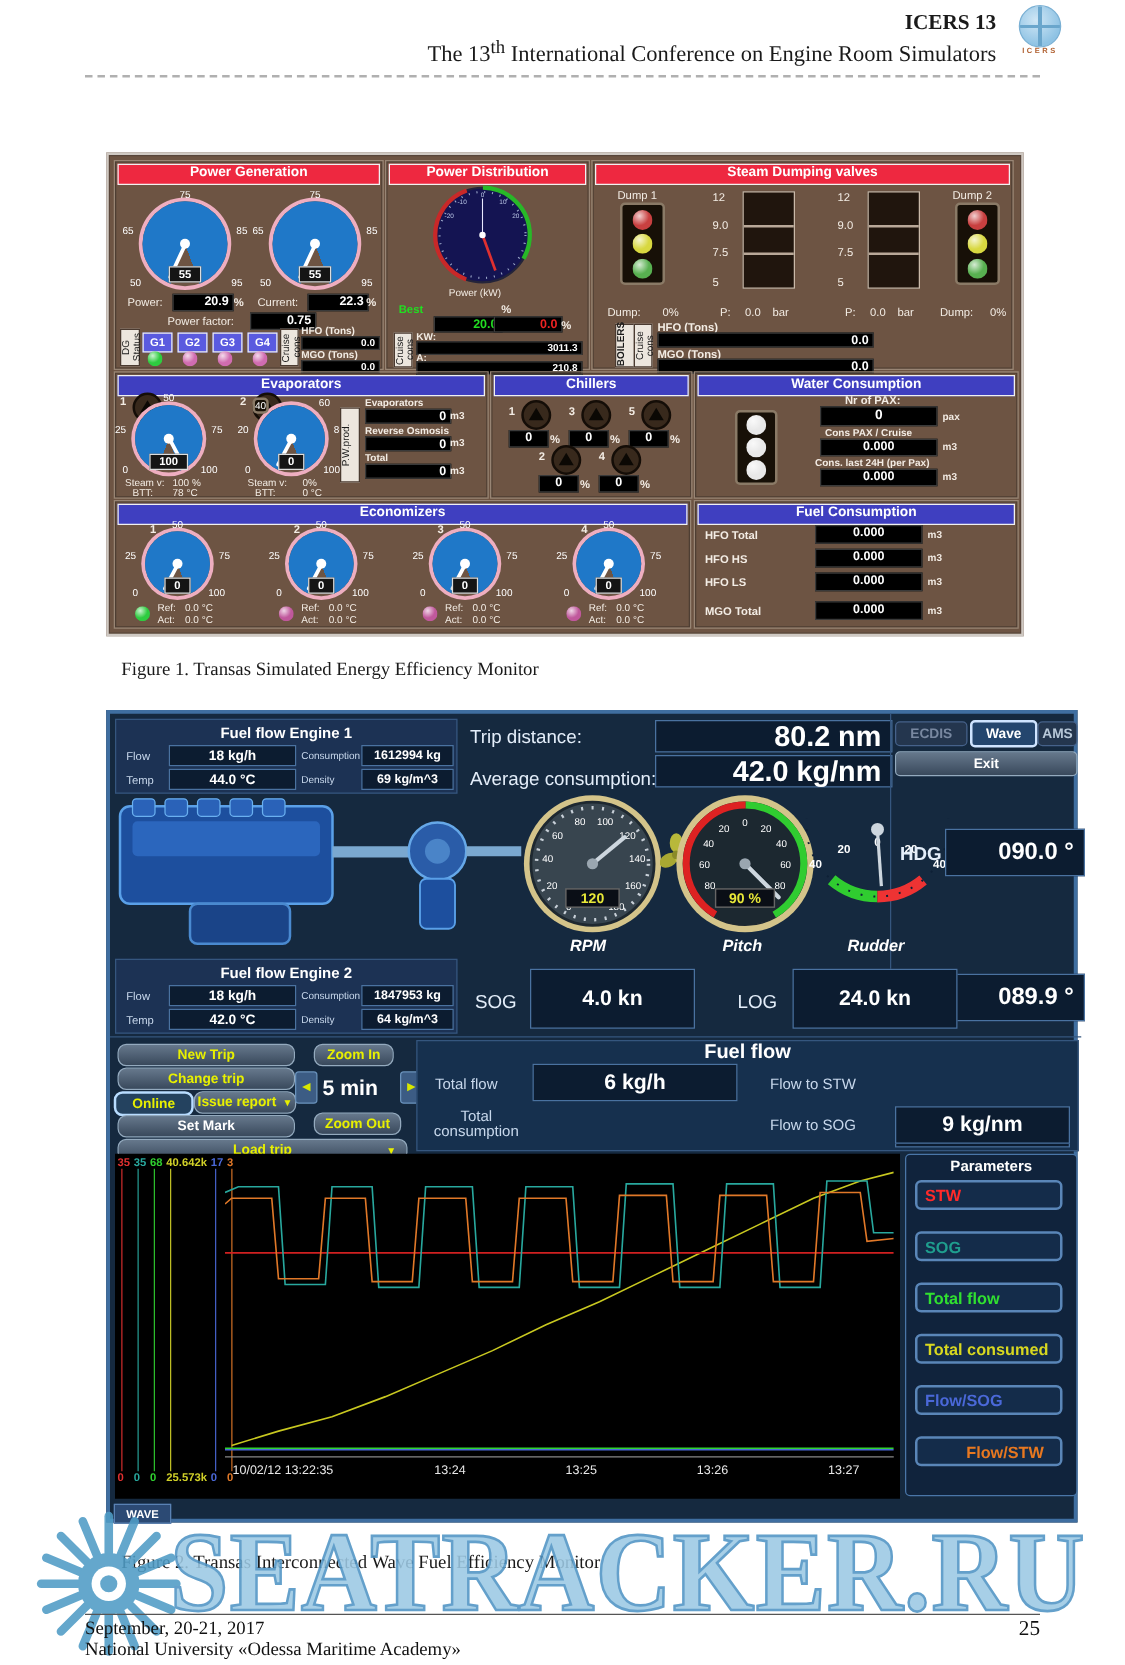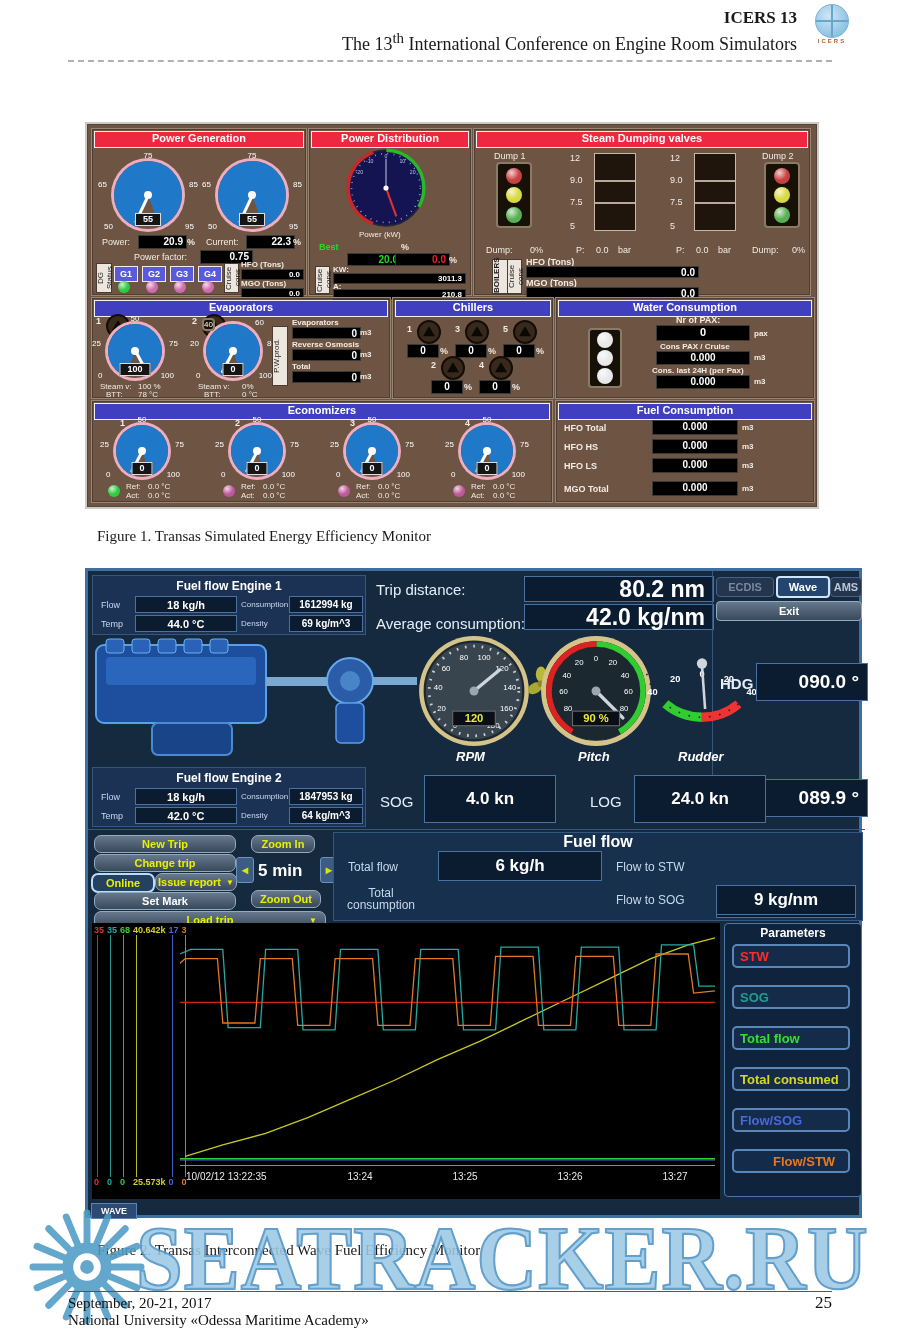--- a/index.html
+++ b/index.html
@@ -577,21 +577,21 @@
       </div>
     <div class="gbtn" style="left:163px;top:264px;width:62px;height:16px;">Zoom In</div>
     <div class="sq" style="left:148px;top:286px;width:16px;height:24px;">◄</div>
     <div class="f2l" style="left:170px;top:290px;font:bold 17px 'Liberation Sans',sans-serif;color:#fff;position:absolute;">5 min</div>
     <div class="sq" style="left:232px;top:286px;width:16px;height:24px;">►</div>
     <div class="gbtn" style="left:163px;top:319px;width:68px;height:16px;">Zoom Out</div>
 
     <div class="f2p" style="left:245px;top:261px;width:528px;height:87px;background:#16304e;">
       <div class="f2t" style="top:0;font-size:16px;">Fuel flow</div>
       <span class="f2l m" style="left:14px;top:27px;">Total flow</span>
-      <div class="f2v big" style="left:104px;top:18px;width:162px;height:28px;">6 kg/h</div>
+      <div class="f2v big" style="left:92px;top:18px;width:162px;height:28px;">6 kg/h</div>
       <span class="f2l m" style="left:282px;top:27px;">Flow to STW</span>
       <div class="f2v big" style="left:382px;top:18px;width:138px;height:28px;margin-top:37px;">2 kg/nm</div>
       <span class="f2l m" style="left:6px;top:54px;width:82px;text-align:center;white-space:normal;line-height:12px;">Total consumption</span>
       <span class="f2l m" style="left:282px;top:60px;">Flow to SOG</span>
       <div class="f2v big" style="left:382px;top:52px;width:138px;height:28px;">9 kg/nm</div>
     </div>
 
     <div class="chart">
       <div id="axes">
           <div class="axis" style="color: rgb(224, 48, 48);">

